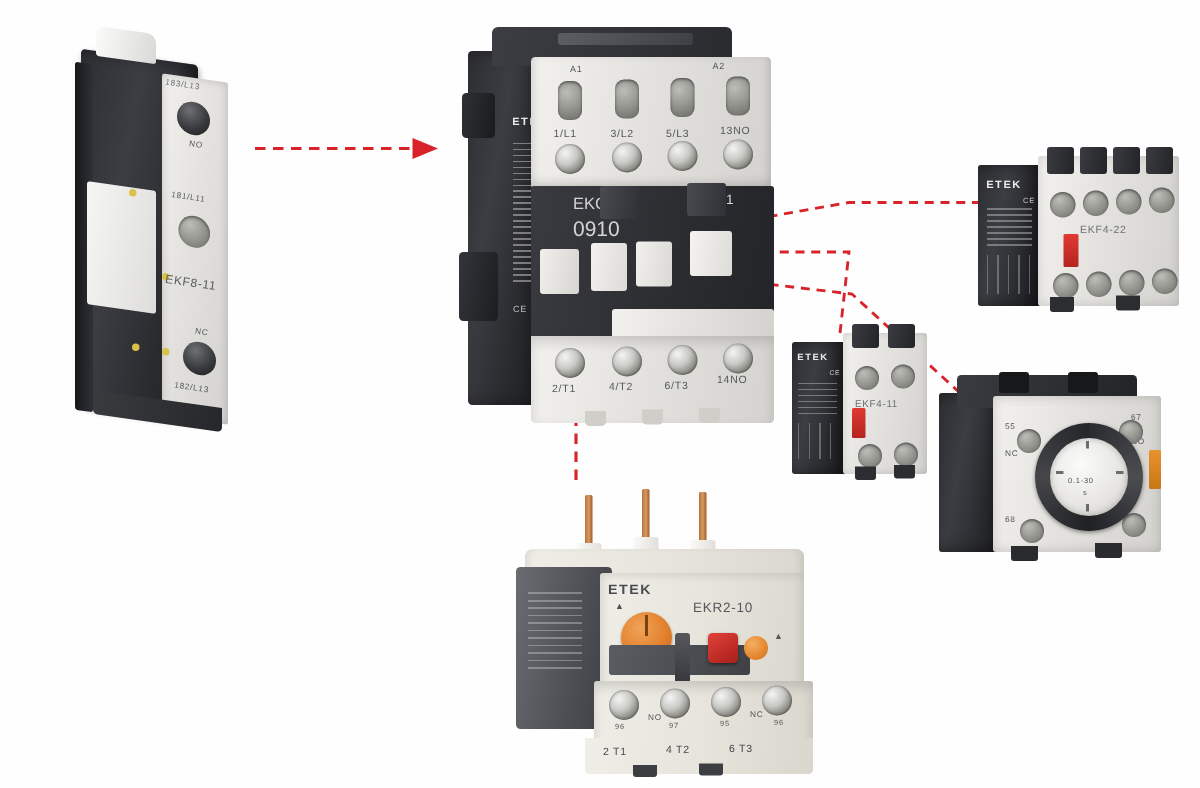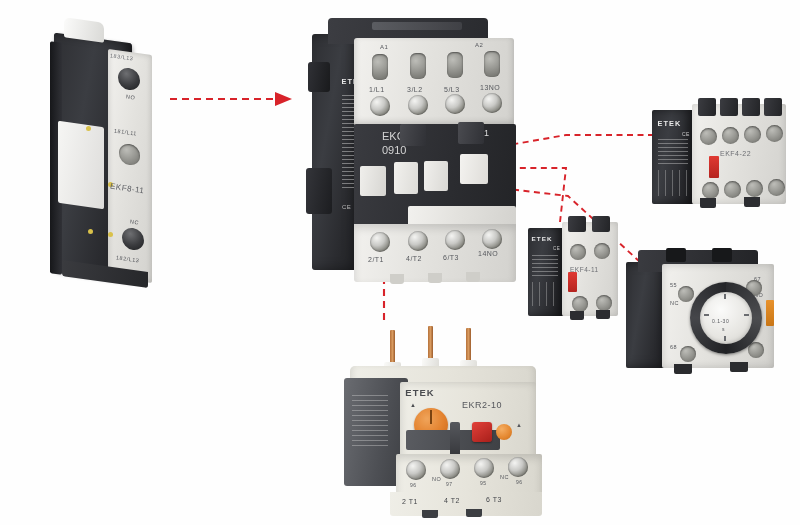--- a/index.html
+++ b/index.html
@@ -136,21 +136,21 @@
     <div class="screw" style="position:absolute;left:170px;top:75px;width:20px;height:20px;"></div>
 
     <div class="hole" style="position:absolute;left:60px;top:36px;width:16px;height:26px;border-radius:6px;"></div>
     <div class="hole" style="position:absolute;left:98px;top:35px;width:16px;height:26px;border-radius:6px;"></div>
     <div class="hole" style="position:absolute;left:135px;top:34px;width:16px;height:26px;border-radius:6px;"></div>
     <div class="hole" style="position:absolute;left:172px;top:33px;width:16px;height:26px;border-radius:6px;"></div>
 
     <div style="position:absolute;left:42px;top:106px;width:162px;height:110px;border-radius:2px;
                 background:linear-gradient(100deg,#3a3b40,#2b2c30 60%,#232427);"></div>
     <span class="lbl" style="left:70px;top:112px;font-size:11px;color:#d4d4d4;letter-spacing:0;">EKC1</span>
-    <span class="lbl" style="left:70px;top:126px;font-size:11px;color:#d4d4d4;letter-spacing:0;">0910</span>
+    <span class="lbl" style="left:70px;top:126px;font-size:14px;color:#d4d4d4;letter-spacing:0;">0910</span>
     <span class="lbl" style="left:172px;top:110px;font-size:9px;color:#dcdcdc;">1</span>
 
     <div style="position:absolute;left:48px;top:148px;width:26px;height:30px;background:linear-gradient(100deg,#f0efec,#d6d5d1);border-radius:2px;"></div>
     <div style="position:absolute;left:82px;top:144px;width:24px;height:32px;background:linear-gradient(100deg,#f2f1ee,#dcdbd7);border-radius:2px;"></div>
     <div style="position:absolute;left:112px;top:143px;width:24px;height:30px;background:linear-gradient(100deg,#f1f0ed,#d9d8d4);border-radius:2px;"></div>
     <div style="position:absolute;left:148px;top:136px;width:28px;height:30px;background:linear-gradient(100deg,#f4f3f0,#dedcd8);border-radius:2px;"></div>
 
     <div style="position:absolute;left:88px;top:106px;width:26px;height:22px;background:linear-gradient(100deg,#4a4b50,#303136);border-radius:2px;"></div>
     <div style="position:absolute;left:146px;top:104px;width:26px;height:22px;background:linear-gradient(100deg,#4a4b50,#303136);border-radius:2px;"></div>
     <div style="position:absolute;left:120px;top:190px;width:20px;height:14px;background:#17181a;border-radius:2px;"></div>

